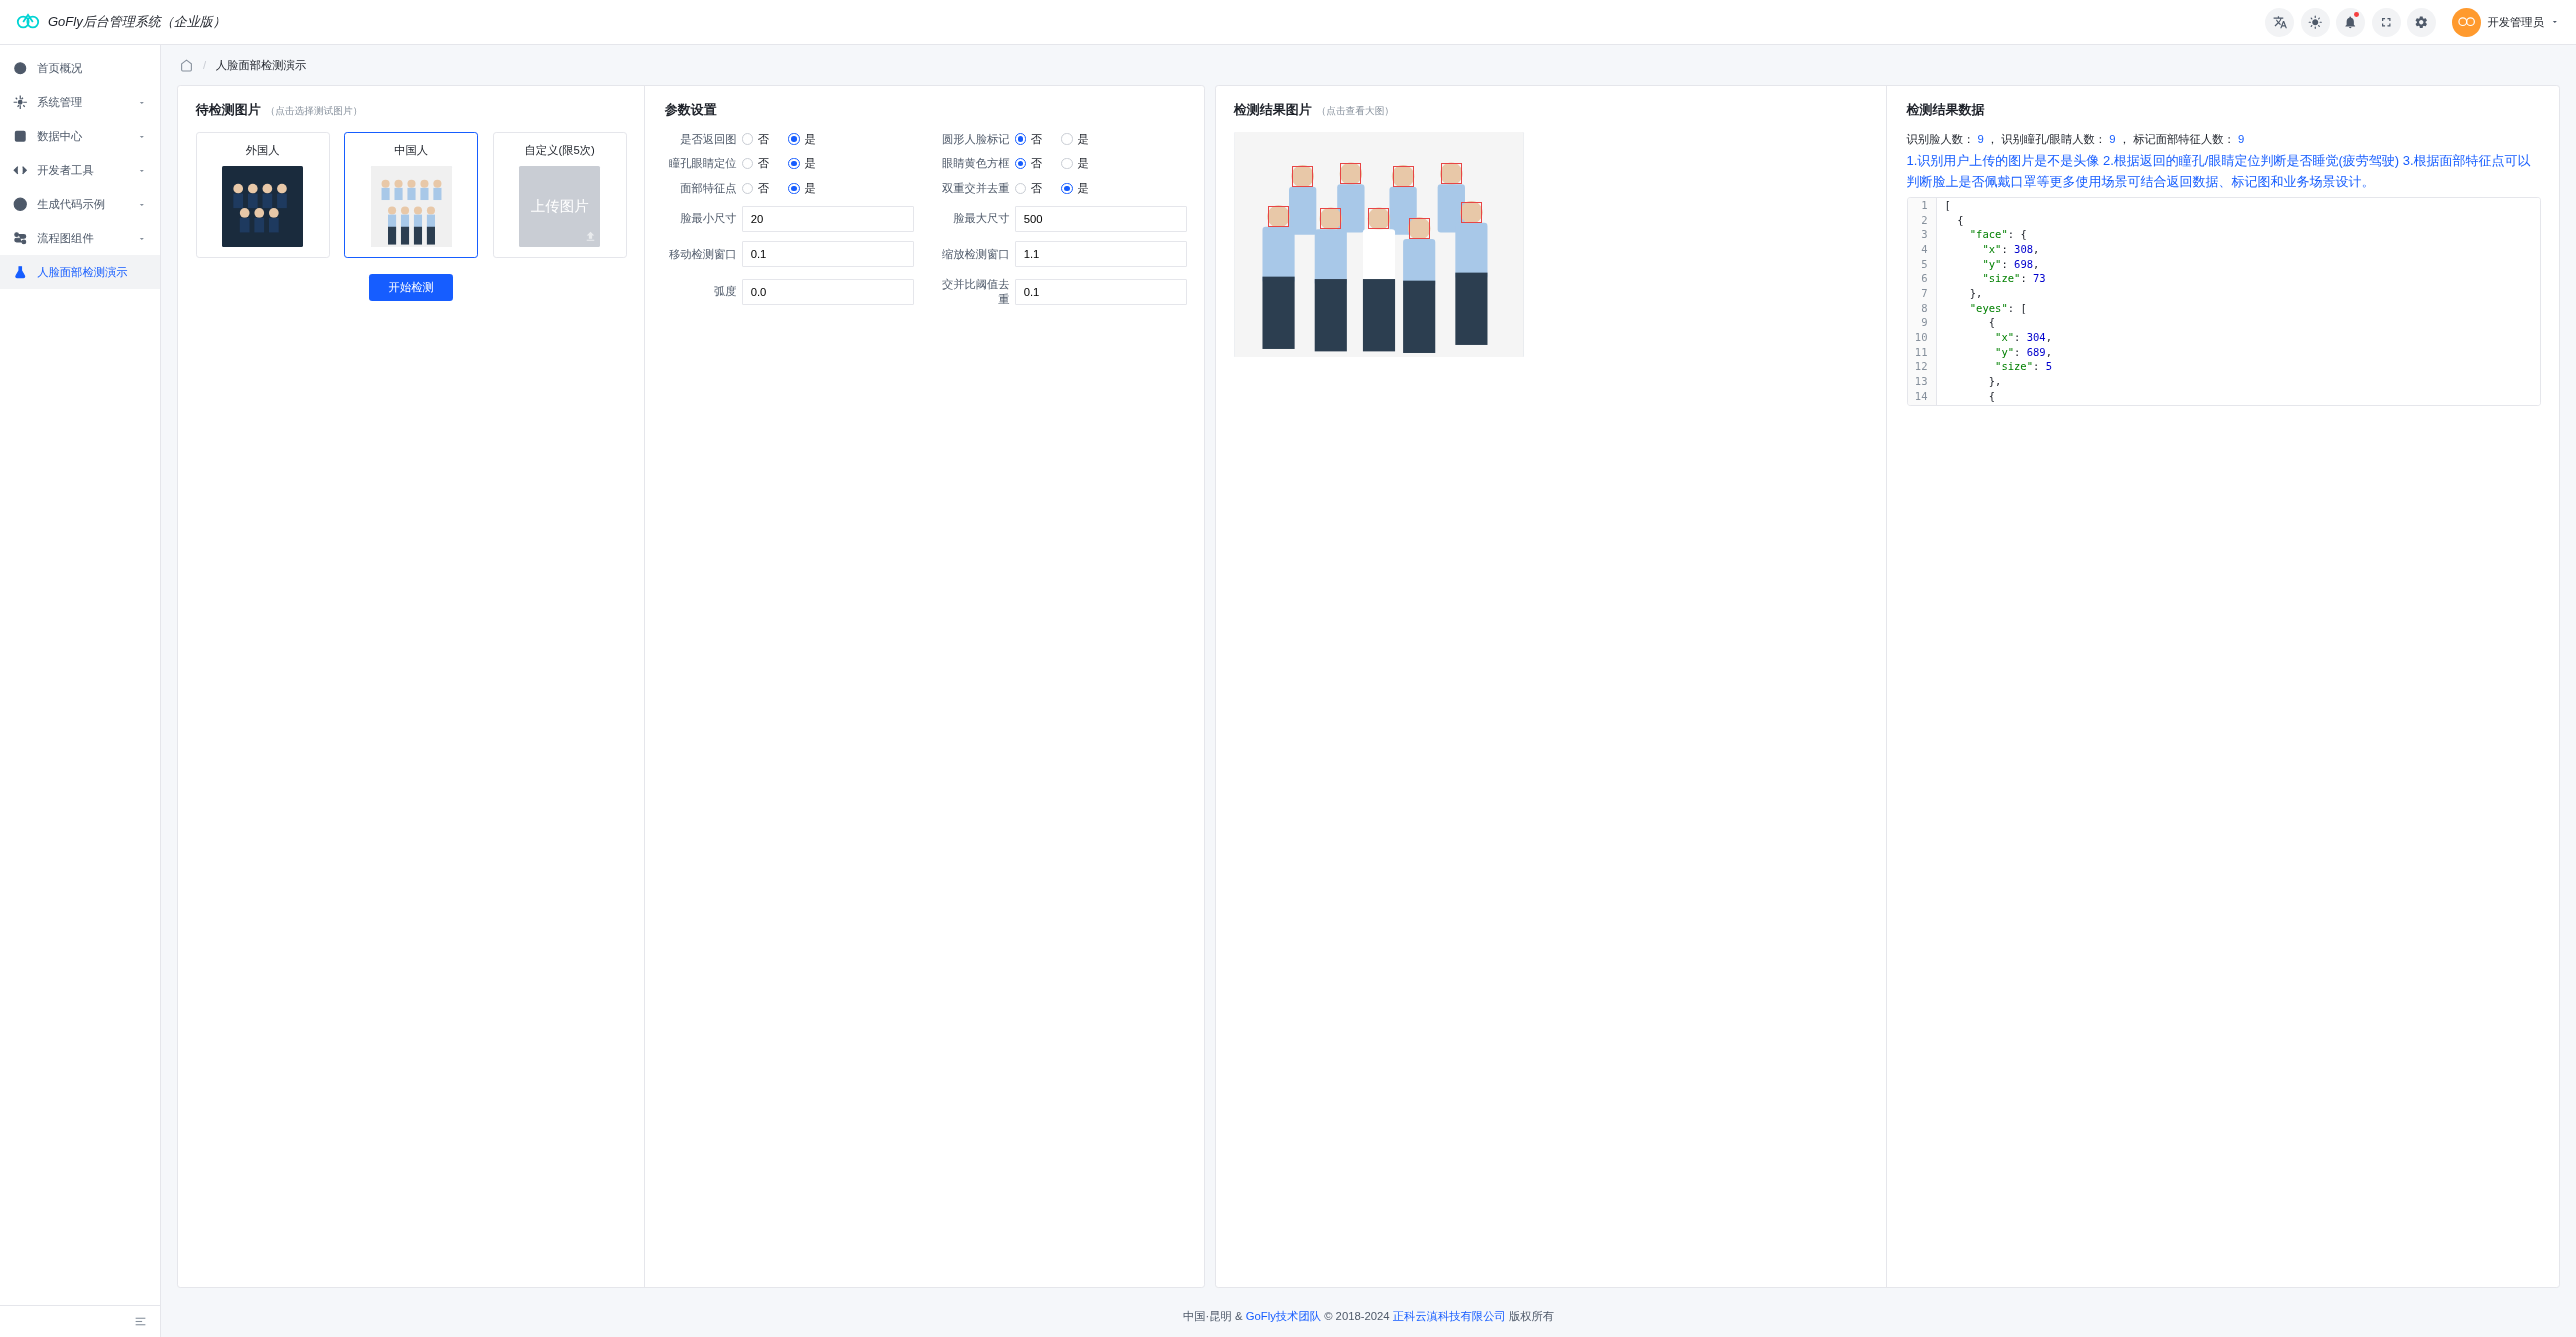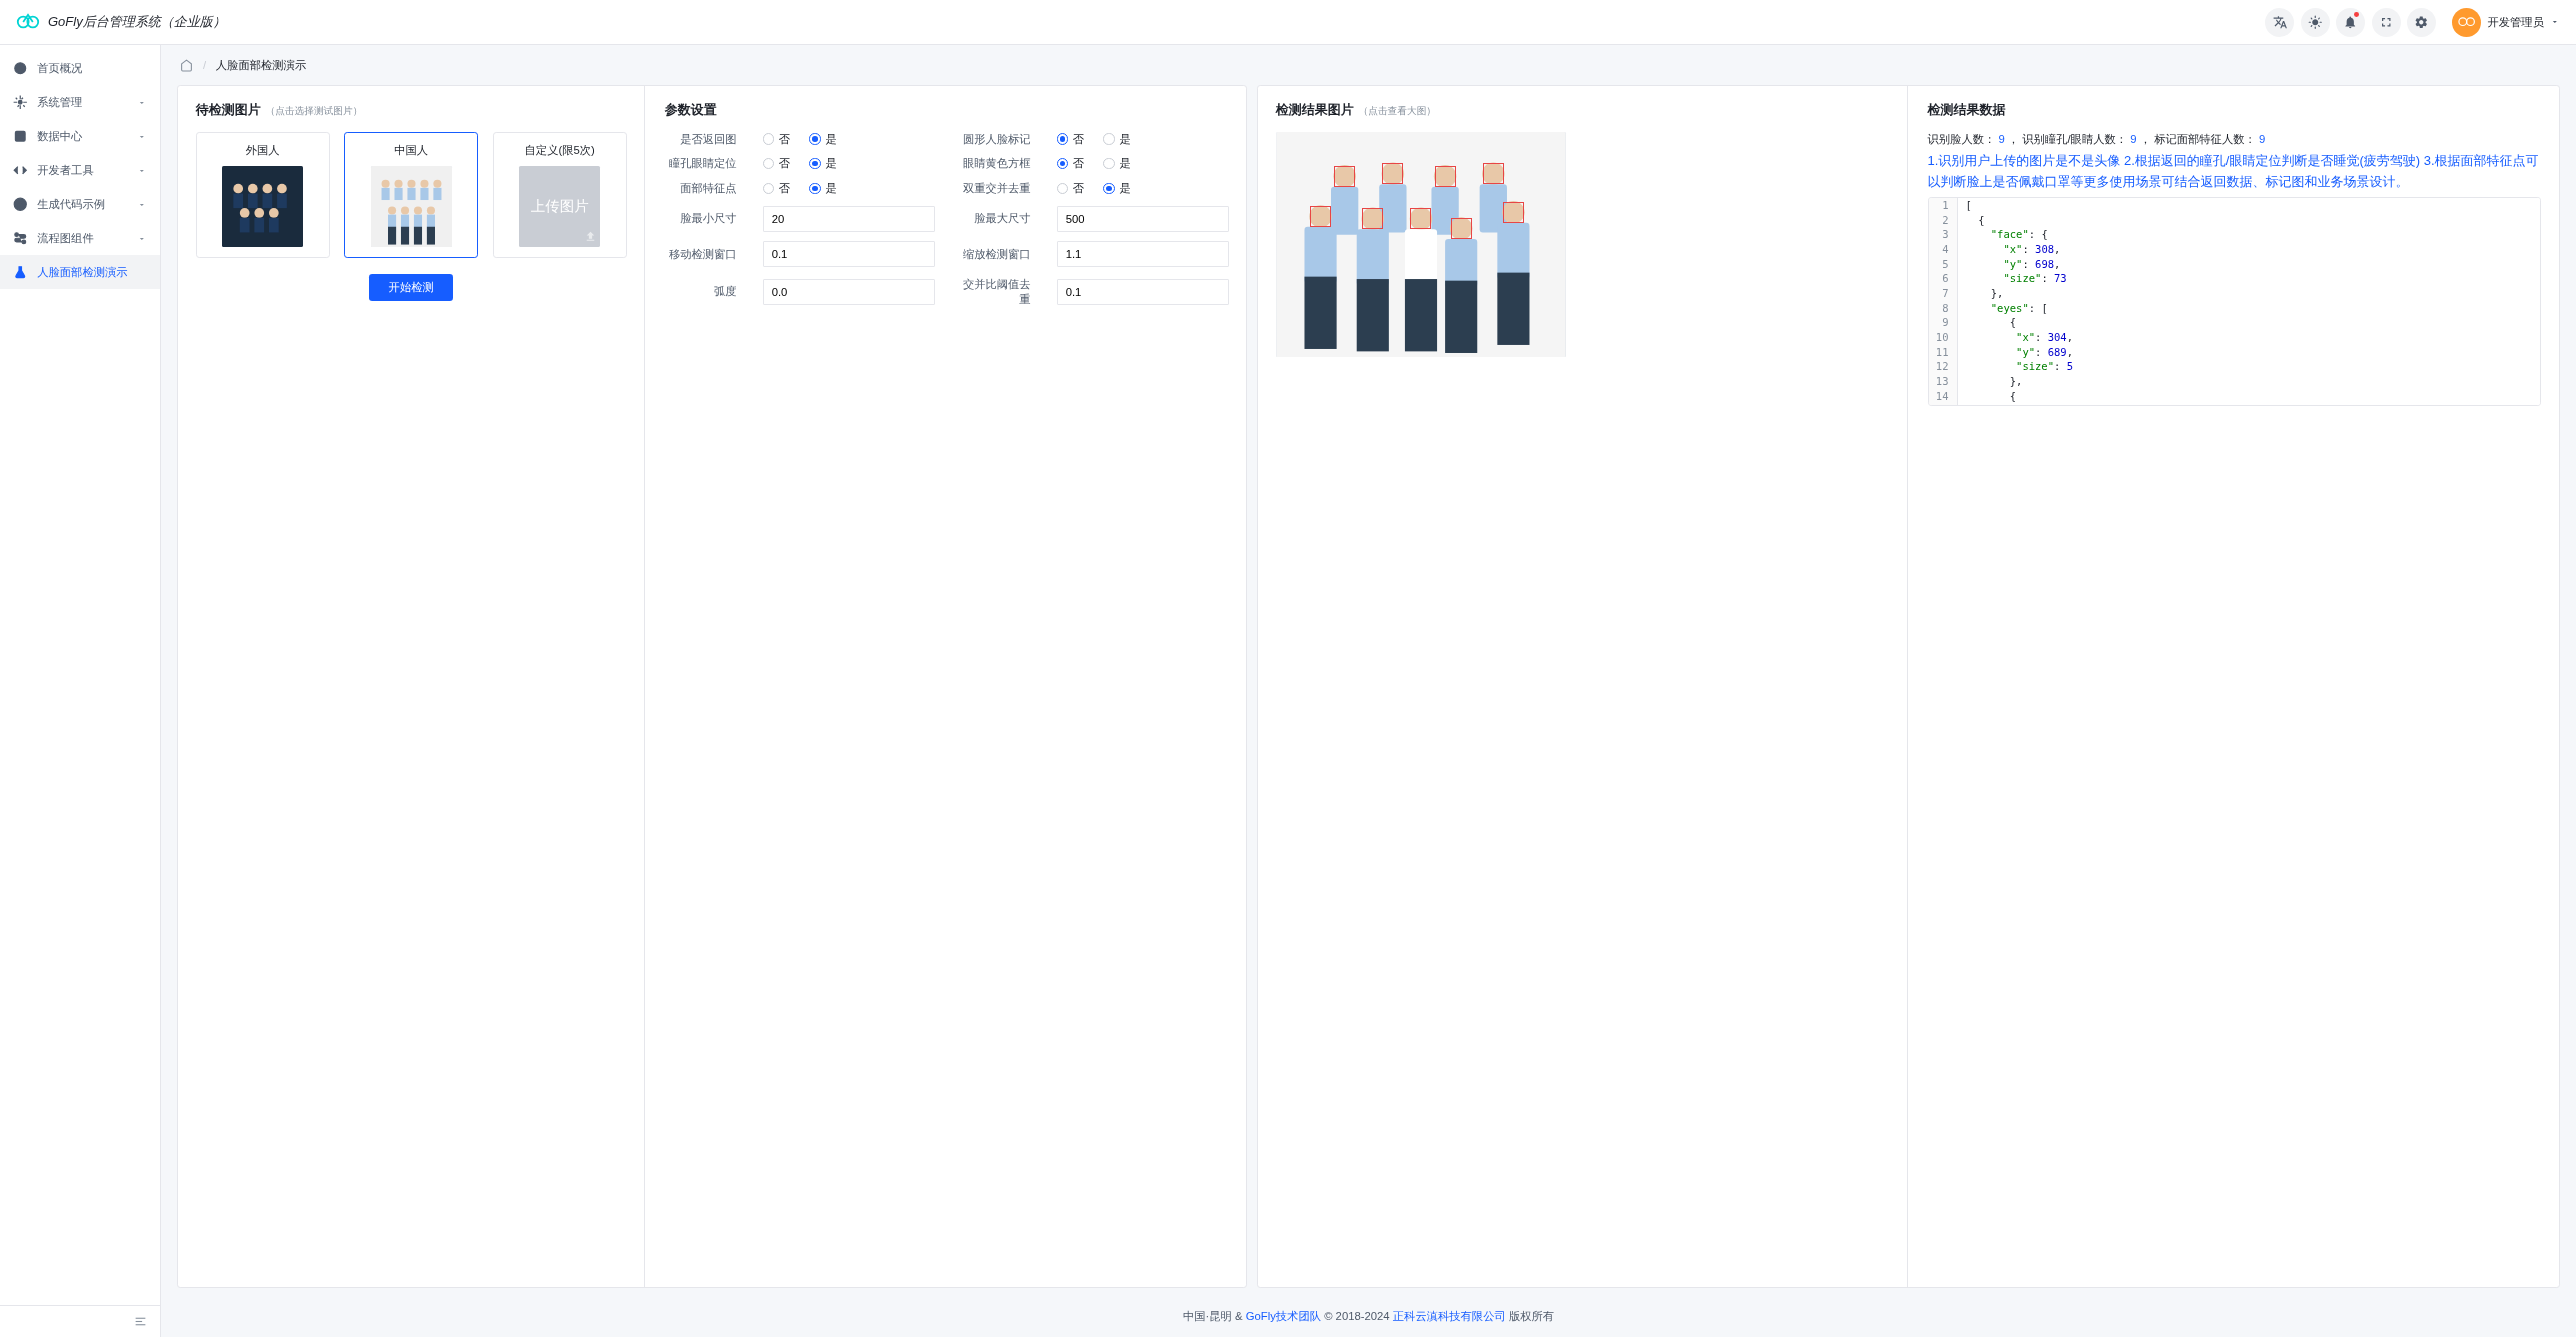--- a/index.html
+++ b/index.html
@@ -55,21 +55,21 @@
     .image-card.selected { border-color: #165dff; border-width: 1.2px; }
     .image-card .card-title { font-size: 11.3px; font-weight: 500; margin-bottom: 8px; }
     .image-card .card-img { width: 81px; height: 81px; background: #d8dfe8; border-radius: 1.6px; display: flex; align-items: center; justify-content: center; font-size: 16px; color: #fff; font-weight: 500; position: relative; overflow: hidden; }
     .upload-placeholder { width: 81px; height: 81px; background: #c9cdd4; border-radius: 1.6px; display: flex; align-items: center; justify-content: center; color: #fff; font-size: 14.5px; font-weight: 500; position: relative; }
     .upload-corner { position: absolute; bottom: 3.2px; right: 3.2px; width: 13px; height: 13px; opacity: 0.6; }
     
     .detect-btn { margin: 16px auto 0; display: block; padding: 6.4px 19.3px; background: #165dff; color: #fff; border: none; border-radius: 3.2px; font-size: 11.3px; cursor: pointer; }
     
     
     .params-grid { display: grid; grid-template-columns: 1fr 1fr; gap: 9.7px 24px; }
-    .param-row { display: flex; align-items: center; gap: 26px; }
+    .param-row { display: flex; align-items: center; gap: 5px; }
     .param-label { width: 72px; text-align: right; font-size: 11.3px; color: #4e5969; }
     .radio-group { display: flex; gap: 19.3px; }
     .radio-item { display: flex; align-items: center; gap: 4.8px; cursor: pointer; font-size: 11.3px; }
     .radio-circle { width: 11.3px; height: 11.3px; border: 1.2px solid #c9cdd4; border-radius: 50%; display: flex; align-items: center; justify-content: center; }
     .radio-item.checked .radio-circle { border-color: #165dff; }
     .radio-item.checked .radio-circle::after { content: ""; width: 5.6px; height: 5.6px; background: #165dff; border-radius: 50%; }
     .param-input { flex: 1; height: 26px; border: 0.8px solid #e5e6eb; border-radius: 1px; padding: 0 8px; font-size: 11.3px; }
     
     
     .result-img-wrap { width: 290px; height: 225px; background: linear-gradient(135deg, #e8edf3, #d5dce5); border-radius: 1.6px; position: relative; overflow: hidden; }

